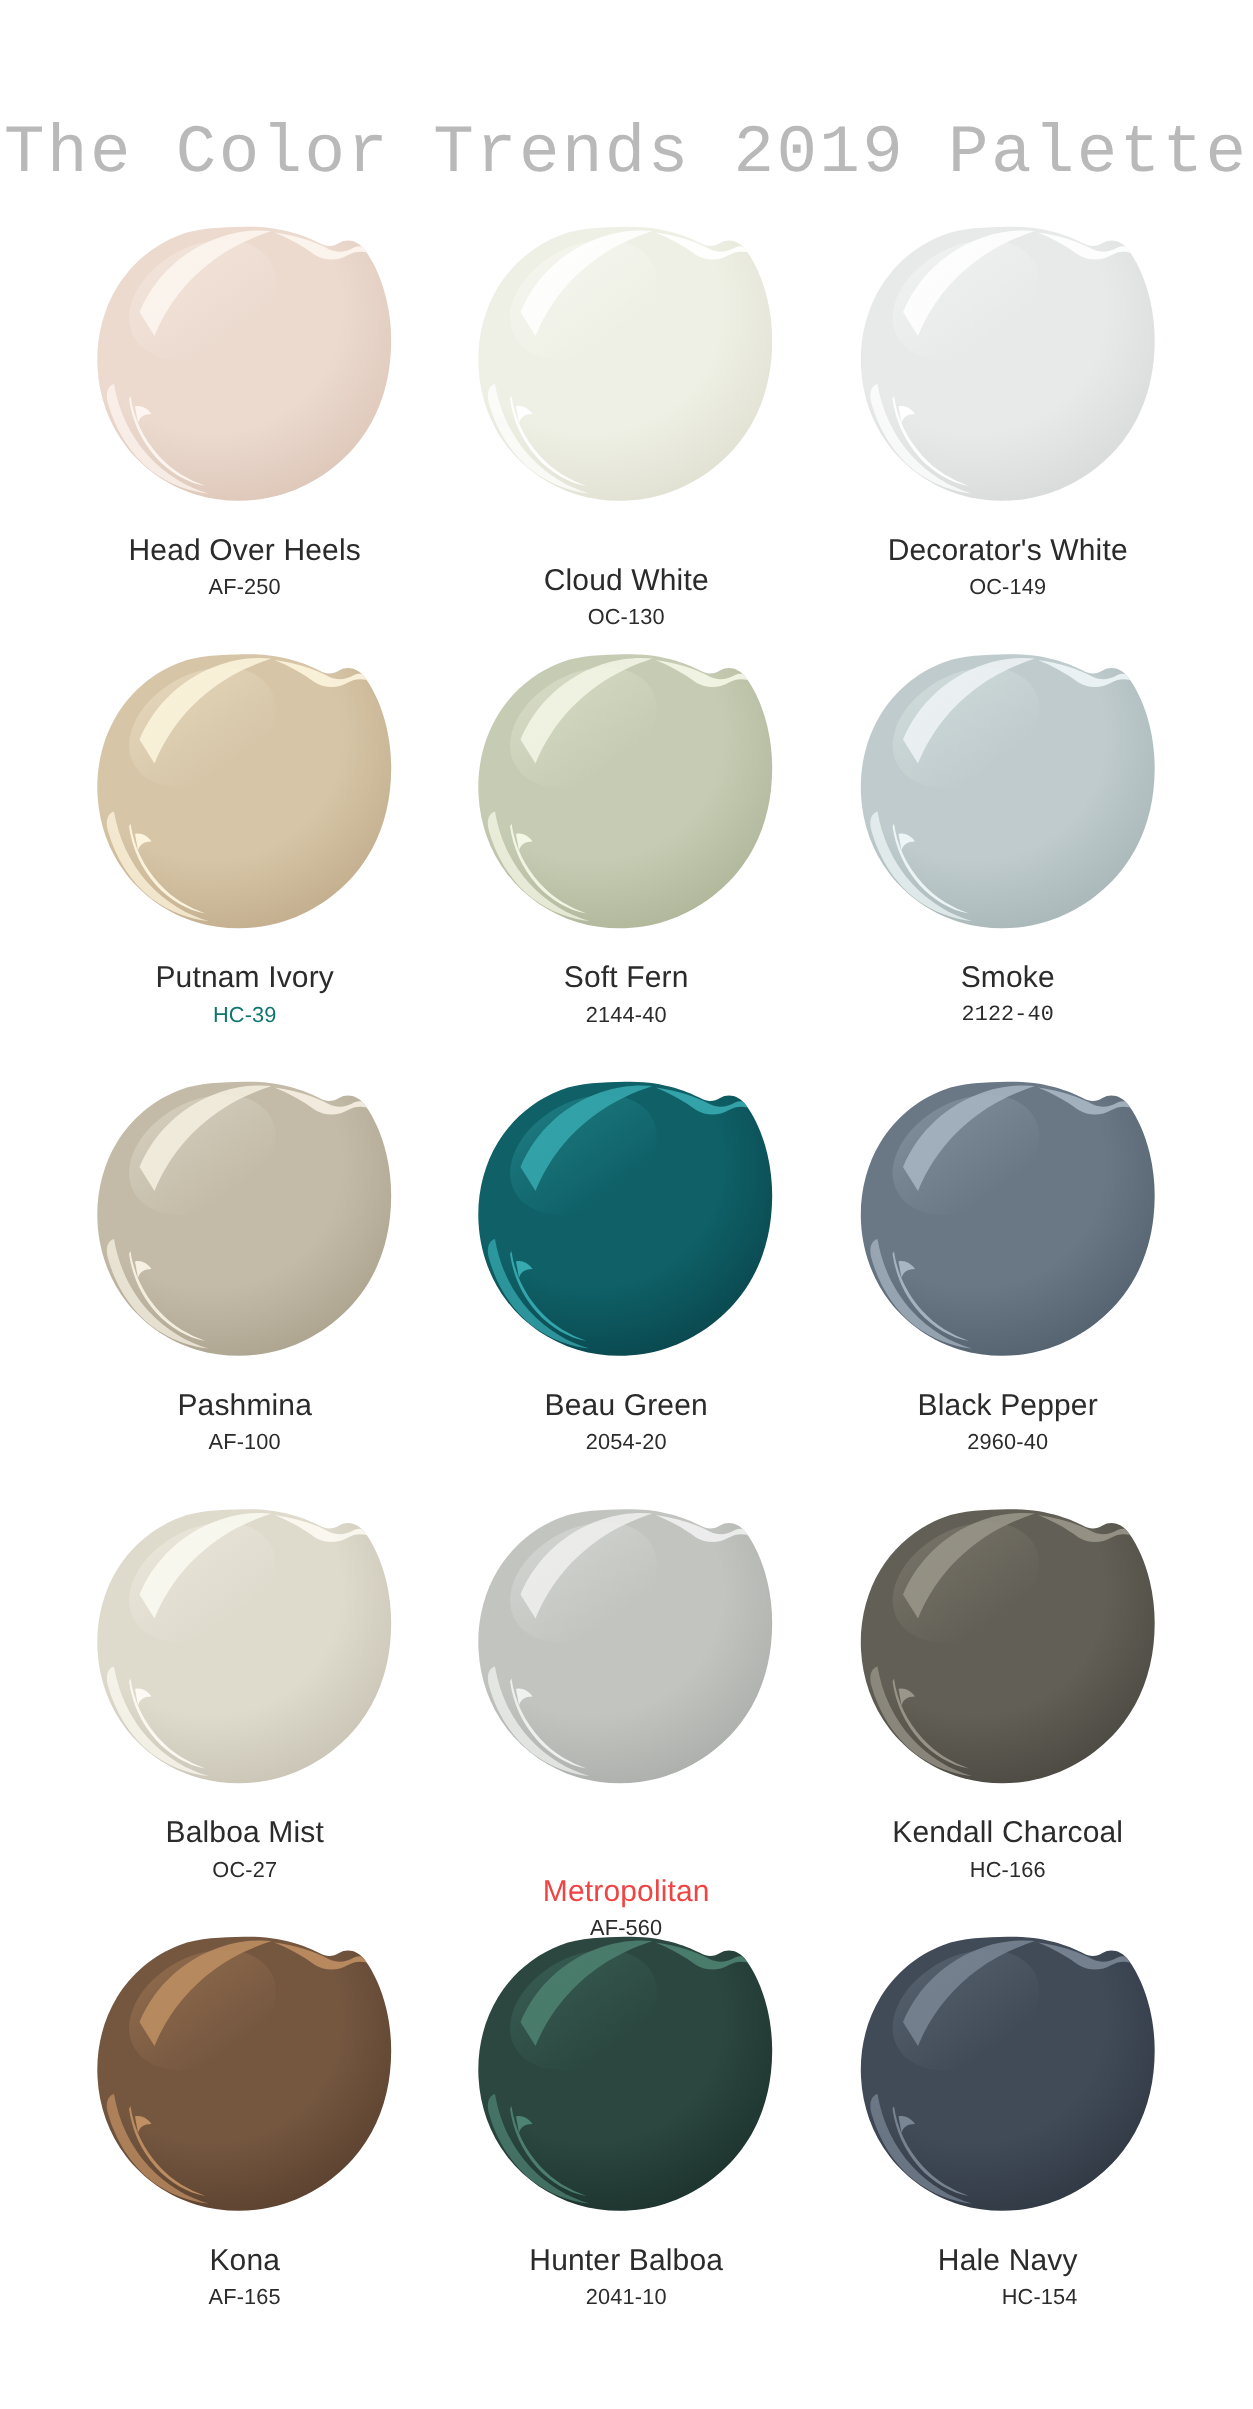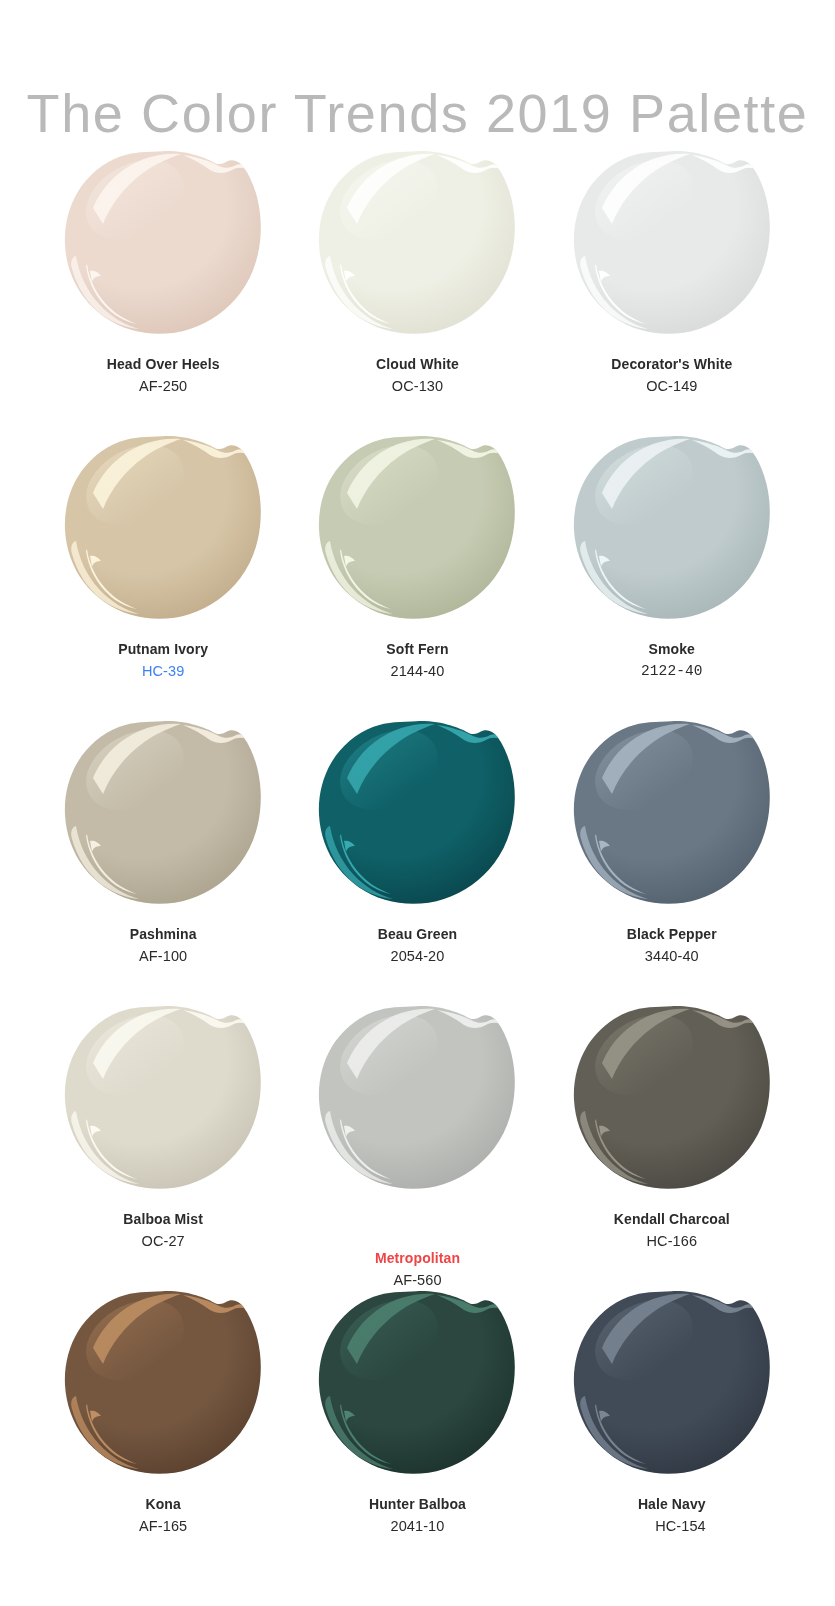--- a/index.html
+++ b/index.html
@@ -26,22 +26,22 @@
   
   .title-wrap {
     position: absolute;
     top: 48px;
     left: 0;
     width: 835px;
     text-align: center;
   }
   .page-title {
     display: inline-block;
-    font-family: Liberation Sans, sans-serif;
-    font-size: 54px;
+    font-family: Liberation Mono, monospace;
+    font-size: 45px;
     font-weight: 300;
     letter-spacing: 1.6px;
     color: #b9b9b9;
     line-height: 1.1;
     white-space: nowrap;
   }
 
   
   .grid {
     position: absolute;
@@ -77,22 +77,22 @@
 
   
   .label-block {
     margin-top: 9px;
     text-align: center;
     line-height: 1.0;
   }
   .color-name {
     display: block;
     font-family: "Liberation Sans", sans-serif;
-    font-size: 14px;
-    font-weight: 700;
+    font-size: 20px;
+    font-weight: 400;
     color: #2b2b2b;
     letter-spacing: 0.1px;
     margin-bottom: 8px;
   }
   .color-code {
     display: block;
     font-family: "Liberation Sans", sans-serif;
     font-size: 14.5px;
     font-weight: 400;
     color: #2b2b2b;
@@ -165,21 +165,21 @@
               <path d="M30,60 C40,36 60,18 84,10 C96,6 108,5 118,6 C106,10 92,16 80,25 C62,38 48,56 40,76 Z" fill="#ffffff" opacity="0.85"></path>
               <path d="M120,7 C134,9 147,13 156,18 C162,21 168,20 173,17 C178,15 183,17 186,22 C180,19 174,19 169,22 C162,26 154,26 147,22 C139,16 130,11 120,7 Z" fill="#ffffff" opacity="0.9"></path>
               <path d="M13,108 C16,126 24,143 36,156 C48,169 62,177 76,181 C64,180 50,175 38,166 C24,155 14,139 9,121 C7,114 9,109 13,108 Z" fill="#ffffff" opacity="0.75"></path>
               <path d="M24,116 C26,131 33,145 43,156 C52,166 63,172 74,176 C62,174 50,167 41,157 C31,146 25,132 23,118 Z" fill="#ffffff" opacity="0.95"></path>
               <path d="M27,123 C31,122 35,124 38,128 C33,128 30,130 29,134 Z" fill="#ffffff" opacity="1"></path>
               <ellipse cx="72" cy="52" rx="52" ry="36" fill="url(#sw1-top)" opacity="0.35" transform="rotate(-28 72 52)"></ellipse>
             </g>
           </svg>
         </div>
         <div class="label-block">
-          <span class="color-name" style="color: rgb(43, 43, 43);">Cloud White</span>
+          <span class="color-name" style="color: rgb(43, 43, 43); margin-top: 20px;">Cloud White</span>
           <span class="color-code" style="color: rgb(43, 43, 43);">OC-130</span>
         </div>
       </div>
       <div class="swatch-cell">
         <div class="blob-holder">
           <svg class="blob-svg" viewBox="0 0 200 200">
             <defs>
               <radialGradient id="sw2-body" cx="38%" cy="30%" r="82%">
                 <stop offset="0%" stop-color="#e8eae9" stop-opacity="1"></stop>
                 <stop offset="55%" stop-color="#e8eae9" stop-opacity="1"></stop>
@@ -232,21 +232,21 @@
               <path d="M120,7 C134,9 147,13 156,18 C162,21 168,20 173,17 C178,15 183,17 186,22 C180,19 174,19 169,22 C162,26 154,26 147,22 C139,16 130,11 120,7 Z" fill="#fdf4de" opacity="0.9"></path>
               <path d="M13,108 C16,126 24,143 36,156 C48,169 62,177 76,181 C64,180 50,175 38,166 C24,155 14,139 9,121 C7,114 9,109 13,108 Z" fill="#fdf4de" opacity="0.75"></path>
               <path d="M24,116 C26,131 33,145 43,156 C52,166 63,172 74,176 C62,174 50,167 41,157 C31,146 25,132 23,118 Z" fill="#fdf4de" opacity="0.95"></path>
               <path d="M27,123 C31,122 35,124 38,128 C33,128 30,130 29,134 Z" fill="#fdf4de" opacity="1"></path>
               <ellipse cx="72" cy="52" rx="52" ry="36" fill="url(#sw3-top)" opacity="0.35" transform="rotate(-28 72 52)"></ellipse>
             </g>
           </svg>
         </div>
         <div class="label-block">
           <span class="color-name" style="color: rgb(43, 43, 43);">Putnam Ivory</span>
-          <span class="color-code" style="color: #3b82f6;">HC-39</span>
+          <span class="color-code" style="color: #0f766e;">HC-39</span>
         </div>
       </div>
       <div class="swatch-cell">
         <div class="blob-holder">
           <svg class="blob-svg" viewBox="0 0 200 200">
             <defs>
               <radialGradient id="sw4-body" cx="38%" cy="30%" r="82%">
                 <stop offset="0%" stop-color="#c6cbb3" stop-opacity="1"></stop>
                 <stop offset="55%" stop-color="#c6cbb3" stop-opacity="1"></stop>
                 <stop offset="100%" stop-color="#aab193" stop-opacity="1"></stop>
@@ -397,21 +397,21 @@
               <path d="M120,7 C134,9 147,13 156,18 C162,21 168,20 173,17 C178,15 183,17 186,22 C180,19 174,19 169,22 C162,26 154,26 147,22 C139,16 130,11 120,7 Z" fill="#a7b6c2" opacity="0.9"></path>
               <path d="M13,108 C16,126 24,143 36,156 C48,169 62,177 76,181 C64,180 50,175 38,166 C24,155 14,139 9,121 C7,114 9,109 13,108 Z" fill="#a7b6c2" opacity="0.75"></path>
               <path d="M24,116 C26,131 33,145 43,156 C52,166 63,172 74,176 C62,174 50,167 41,157 C31,146 25,132 23,118 Z" fill="#a7b6c2" opacity="0.95"></path>
               <path d="M27,123 C31,122 35,124 38,128 C33,128 30,130 29,134 Z" fill="#a7b6c2" opacity="1"></path>
               <ellipse cx="72" cy="52" rx="52" ry="36" fill="url(#sw8-top)" opacity="0.35" transform="rotate(-28 72 52)"></ellipse>
             </g>
           </svg>
         </div>
         <div class="label-block">
           <span class="color-name" style="color: rgb(43, 43, 43);">Black Pepper</span>
-          <span class="color-code" style="color: rgb(43, 43, 43);">3440-40</span>
+          <span class="color-code" style="color: rgb(43, 43, 43);">2960-40</span>
         </div>
       </div>
       <div class="swatch-cell">
         <div class="blob-holder">
           <svg class="blob-svg" viewBox="0 0 200 200">
             <defs>
               <radialGradient id="sw9-body" cx="38%" cy="30%" r="82%">
                 <stop offset="0%" stop-color="#dedacc" stop-opacity="1"></stop>
                 <stop offset="55%" stop-color="#dedacc" stop-opacity="1"></stop>
                 <stop offset="100%" stop-color="#c4bfaf" stop-opacity="1"></stop>

